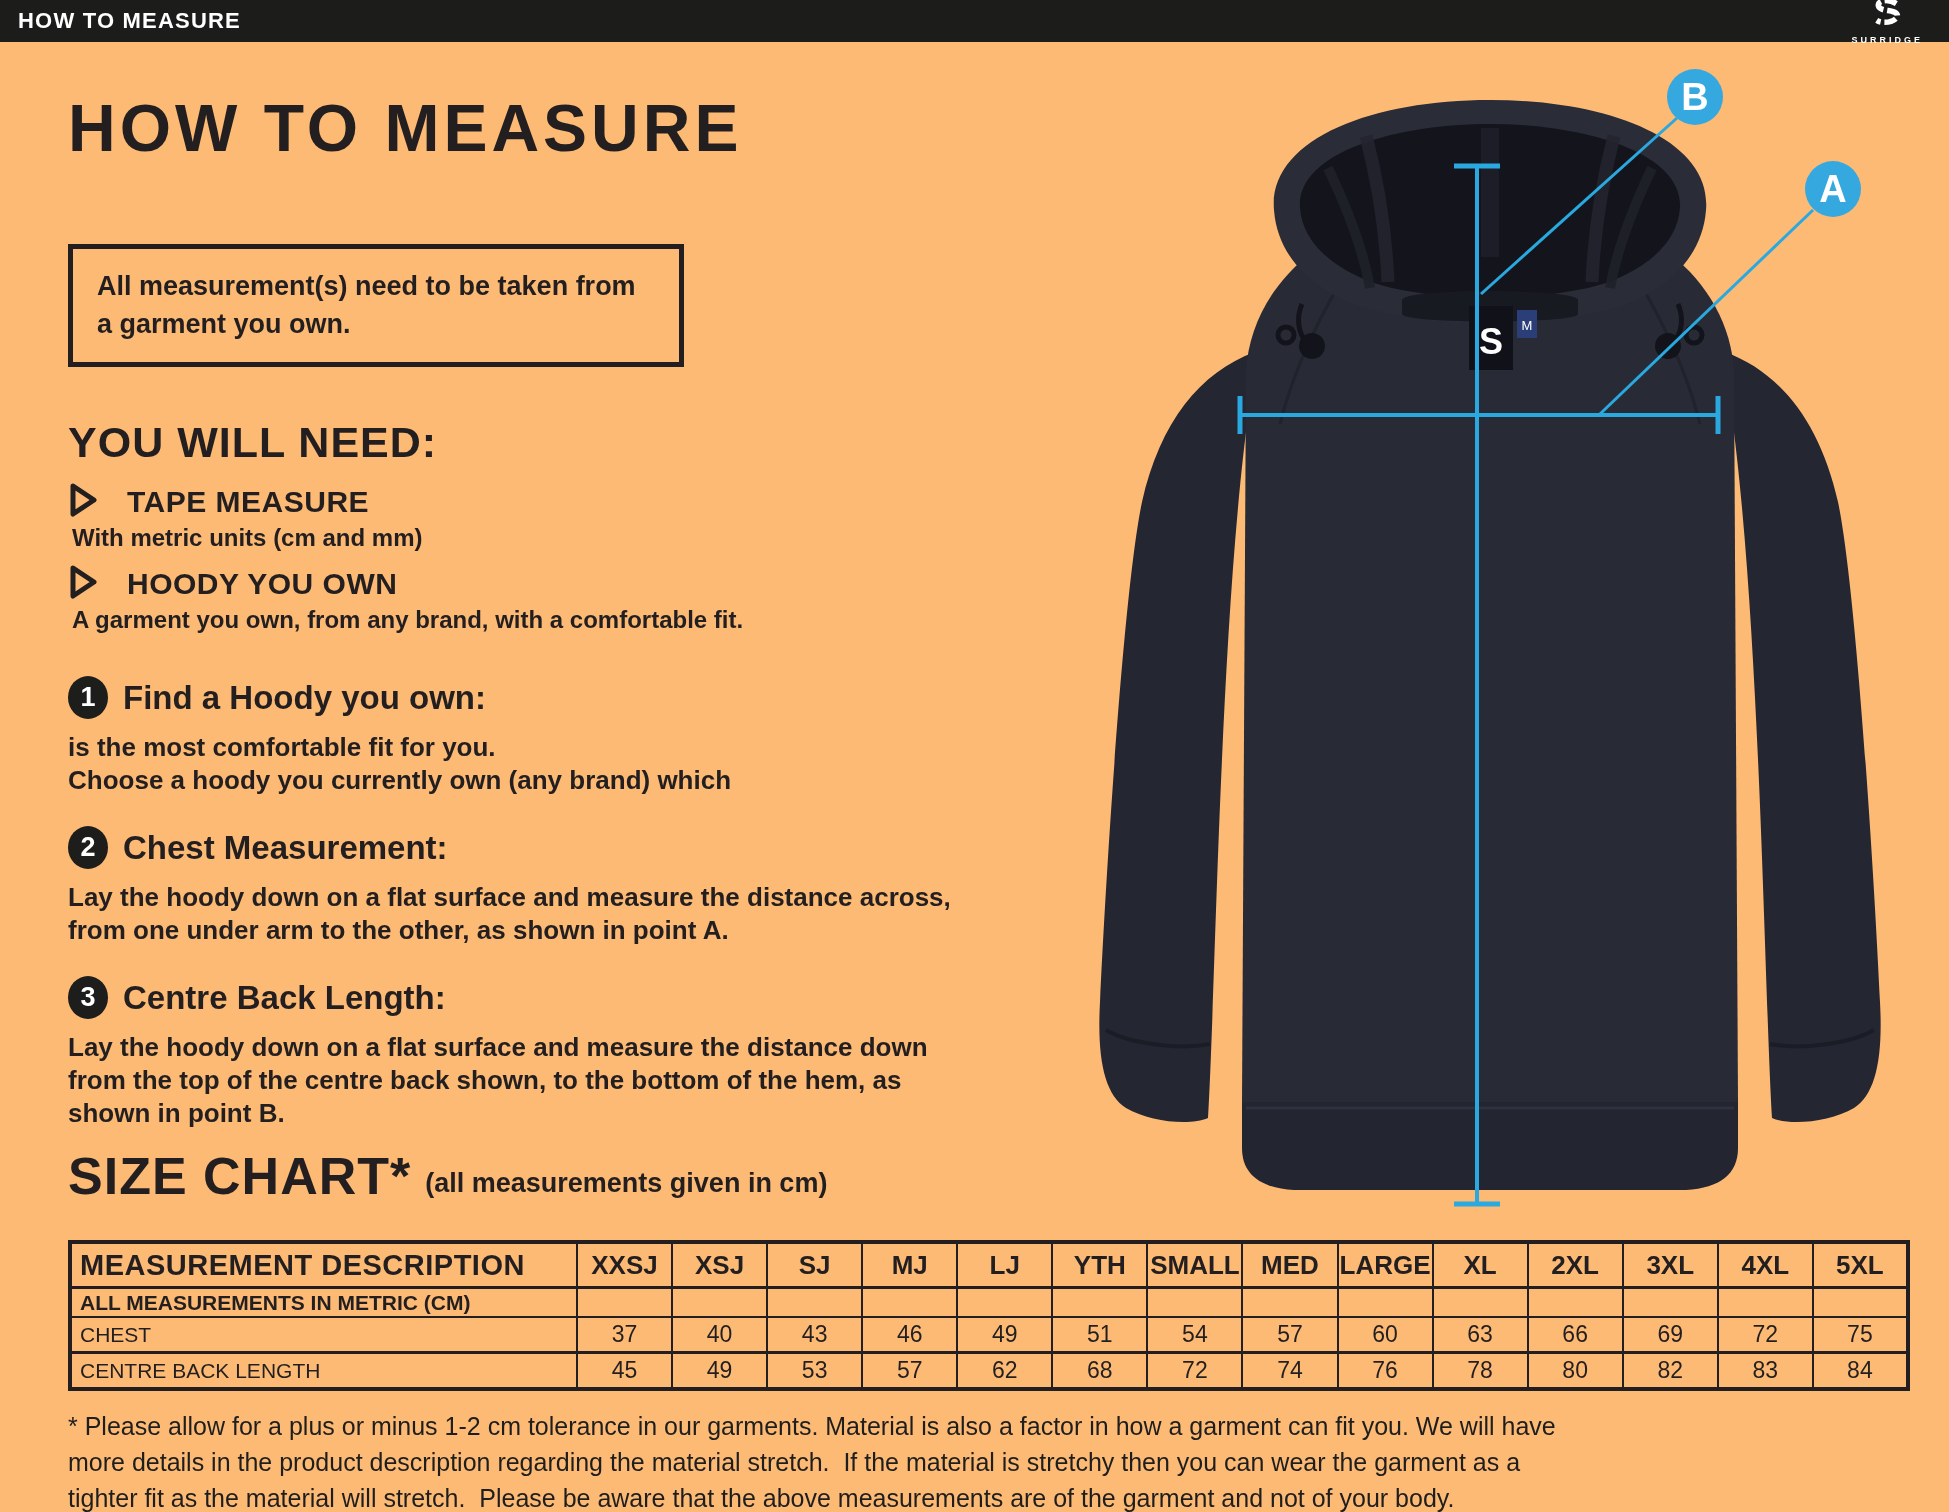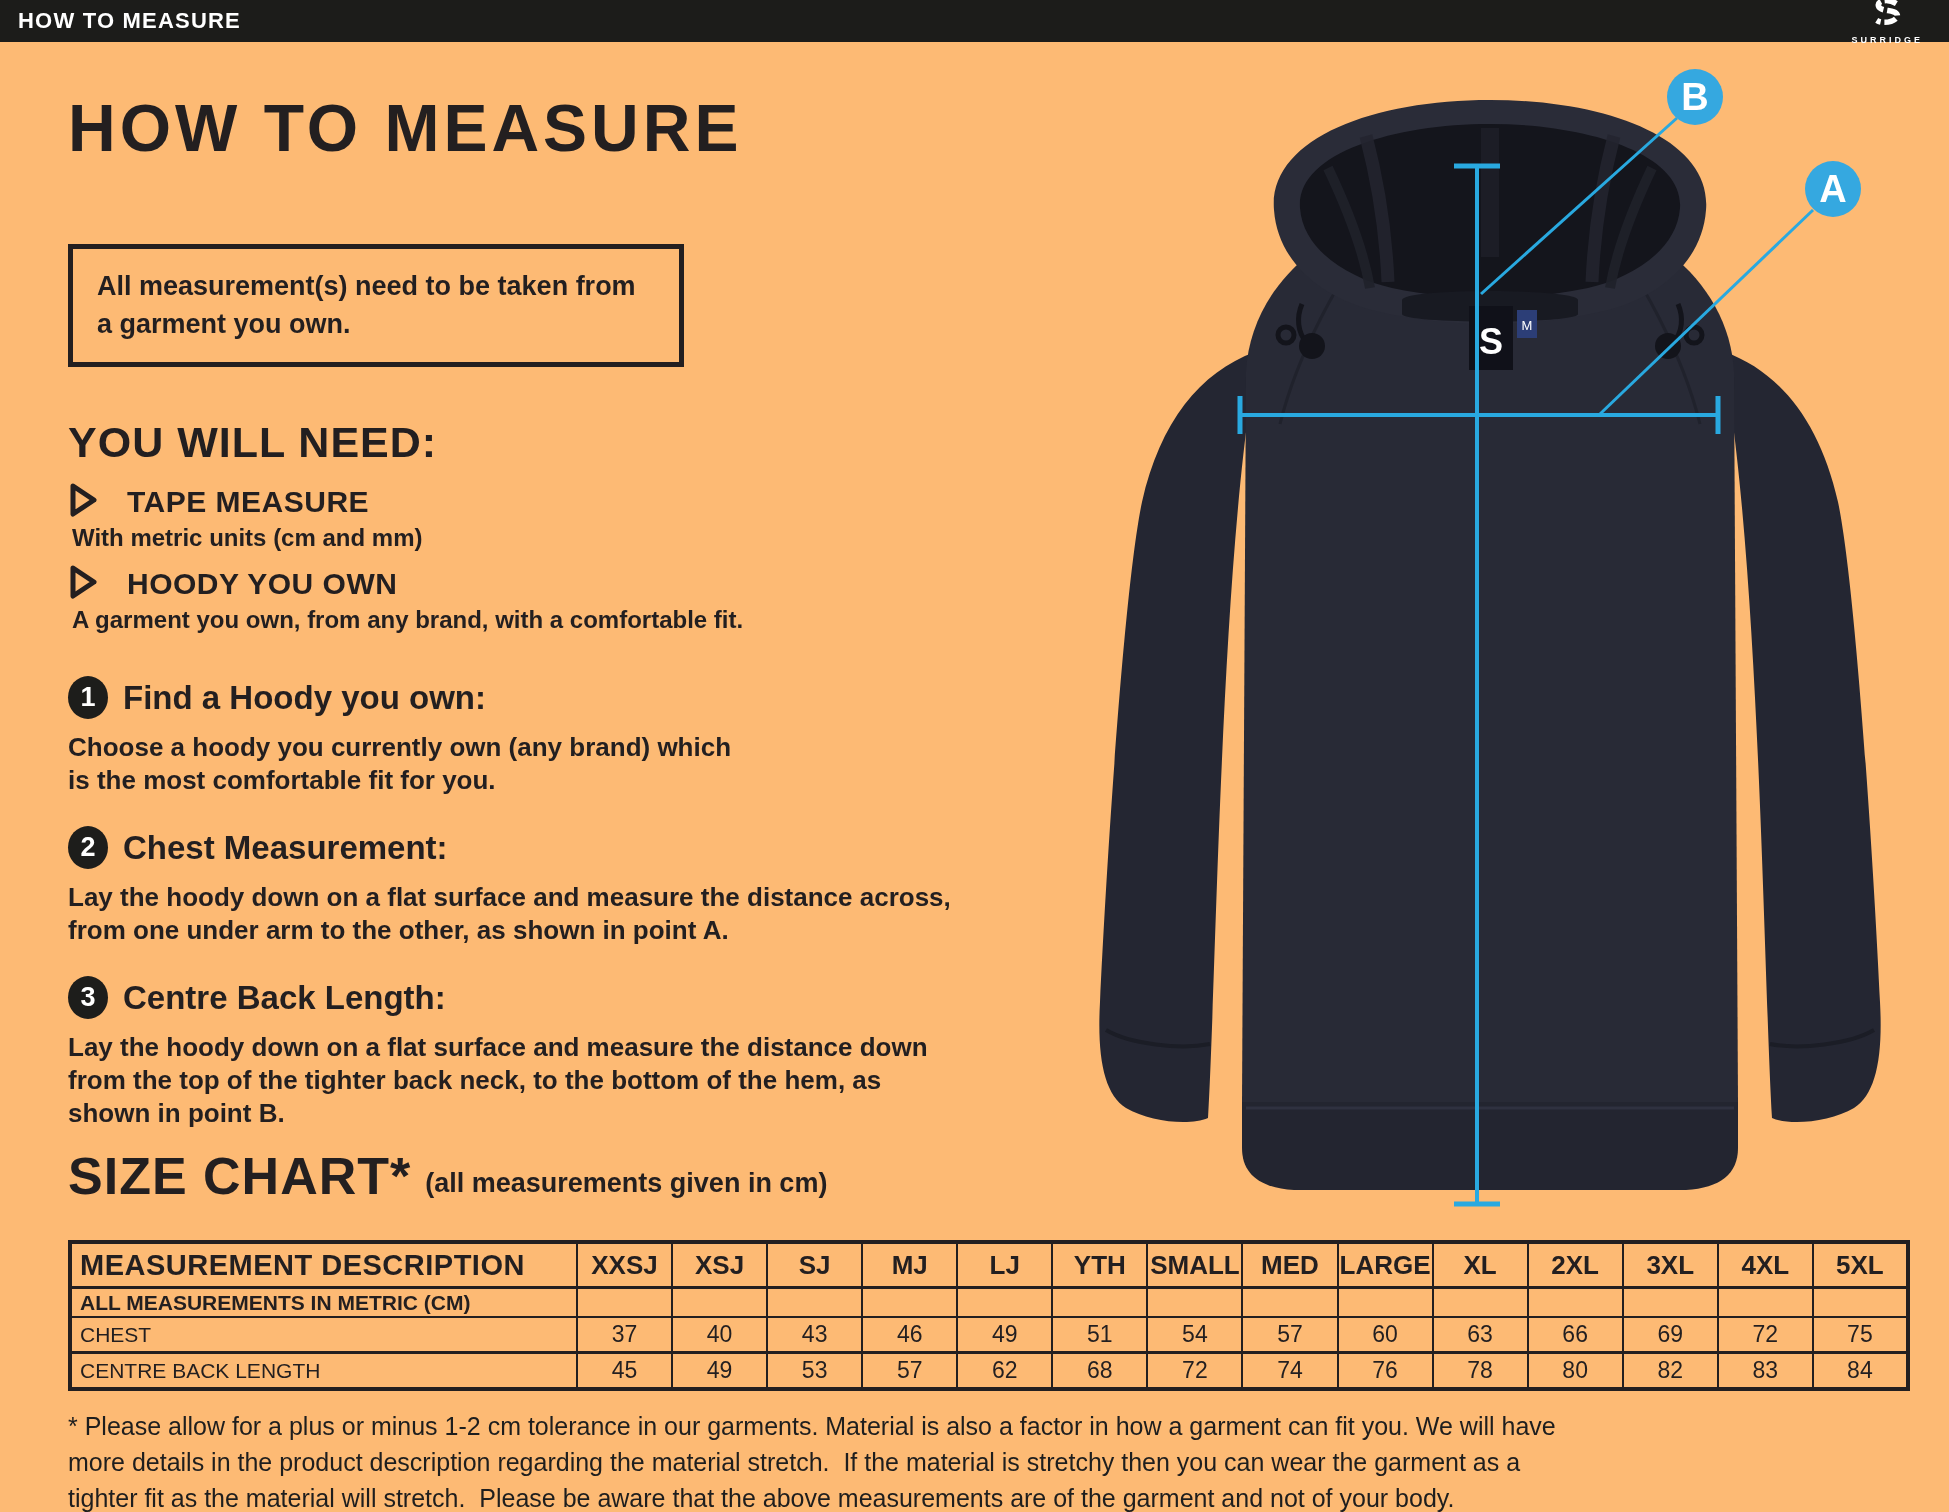--- a/index.html
+++ b/index.html
@@ -98,38 +98,38 @@
       </div>
       <div class="need-desc">A garment you own, from any brand, with a comfortable fit.</div>
     </div>
 
   <div class="steps" id="steps">
       <div class="step">
         <div class="step-head">
           <div class="badge">1</div>
           <div class="step-title">Find a Hoody you own:</div>
         </div>
+        <div class="step-desc-line">is the most comfortable fit for you.</div>
         <div class="step-desc-line">Choose a hoody you currently own (any brand) which</div>
-        <div class="step-desc-line">is the most comfortable fit for you.</div>
       </div>
       <div class="step">
         <div class="step-head">
           <div class="badge">2</div>
           <div class="step-title">Chest Measurement:</div>
         </div>
         <div class="step-desc-line">Lay the hoody down on a flat surface and measure the distance across,</div>
         <div class="step-desc-line">from one under arm to the other, as shown in point A.</div>
       </div>
       <div class="step">
         <div class="step-head">
           <div class="badge">3</div>
           <div class="step-title">Centre Back Length:</div>
         </div>
         <div class="step-desc-line">Lay the hoody down on a flat surface and measure the distance down</div>
-        <div class="step-desc-line">from the top of the tighter back neck, to the bottom of the hem, as</div>
+        <div class="step-desc-line">from the top of the centre back shown, to the bottom of the hem, as</div>
         <div class="step-desc-line">shown in point B.</div>
       </div>
     </div>
 
   <div class="size-chart-head">
     <h2 class="size-chart-h">SIZE CHART*</h2>
     <span class="size-chart-sub">(all measurements given in cm)</span>
   </div>
 
   <table class="size-table" id="size-table">

